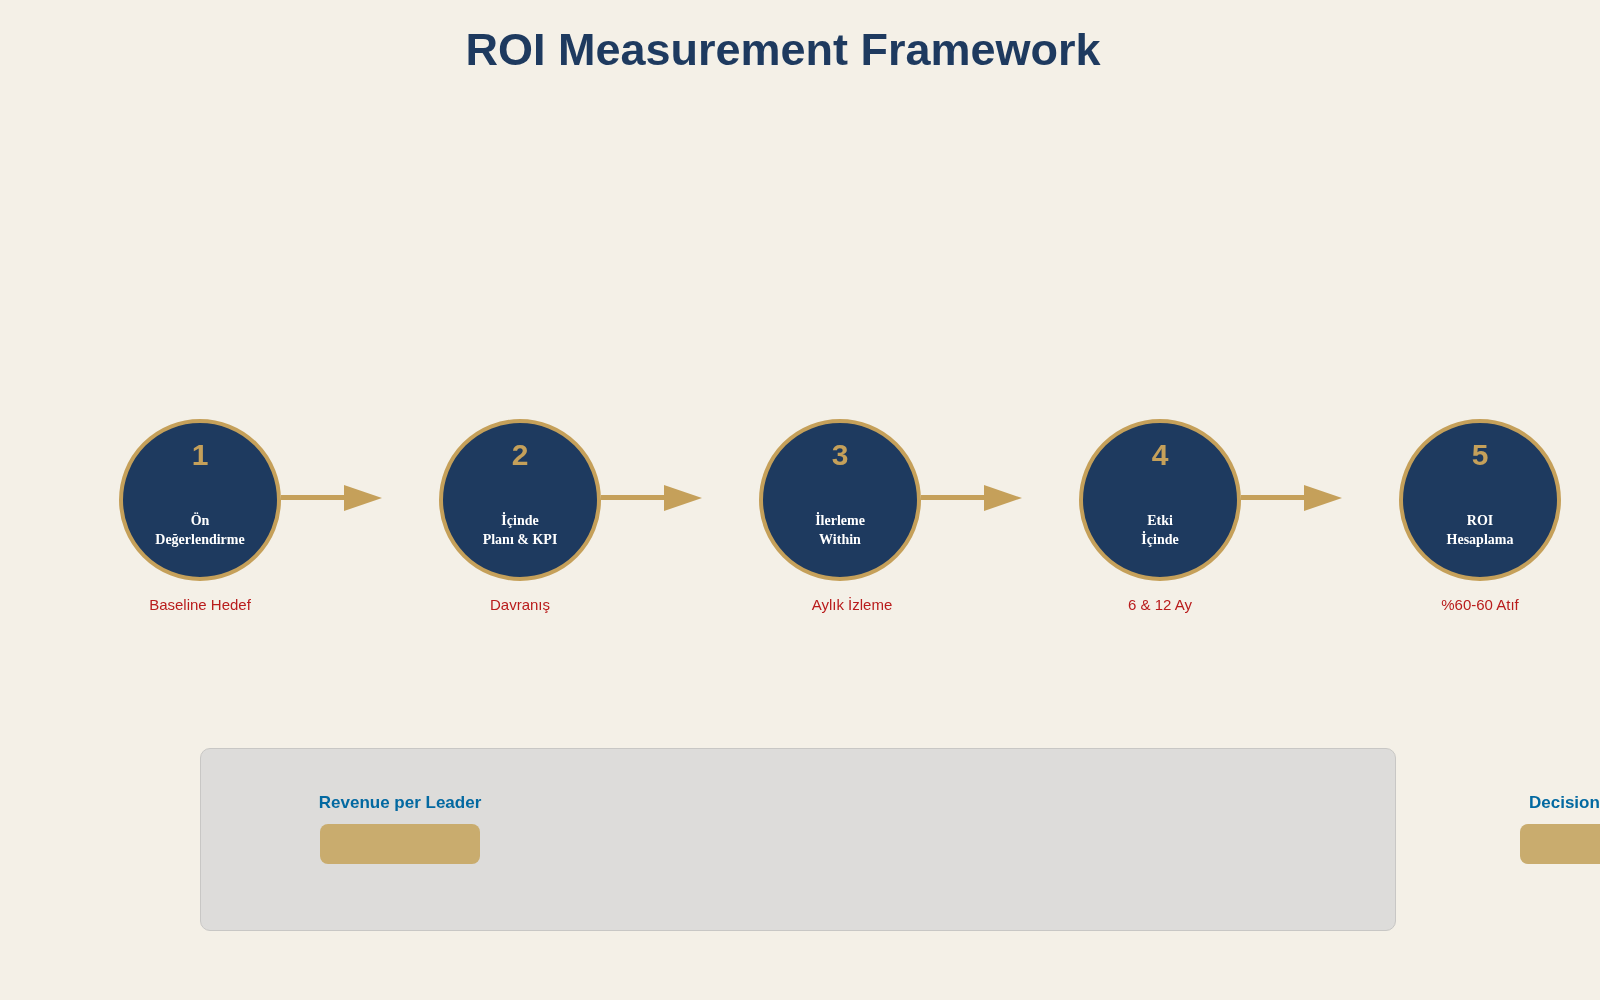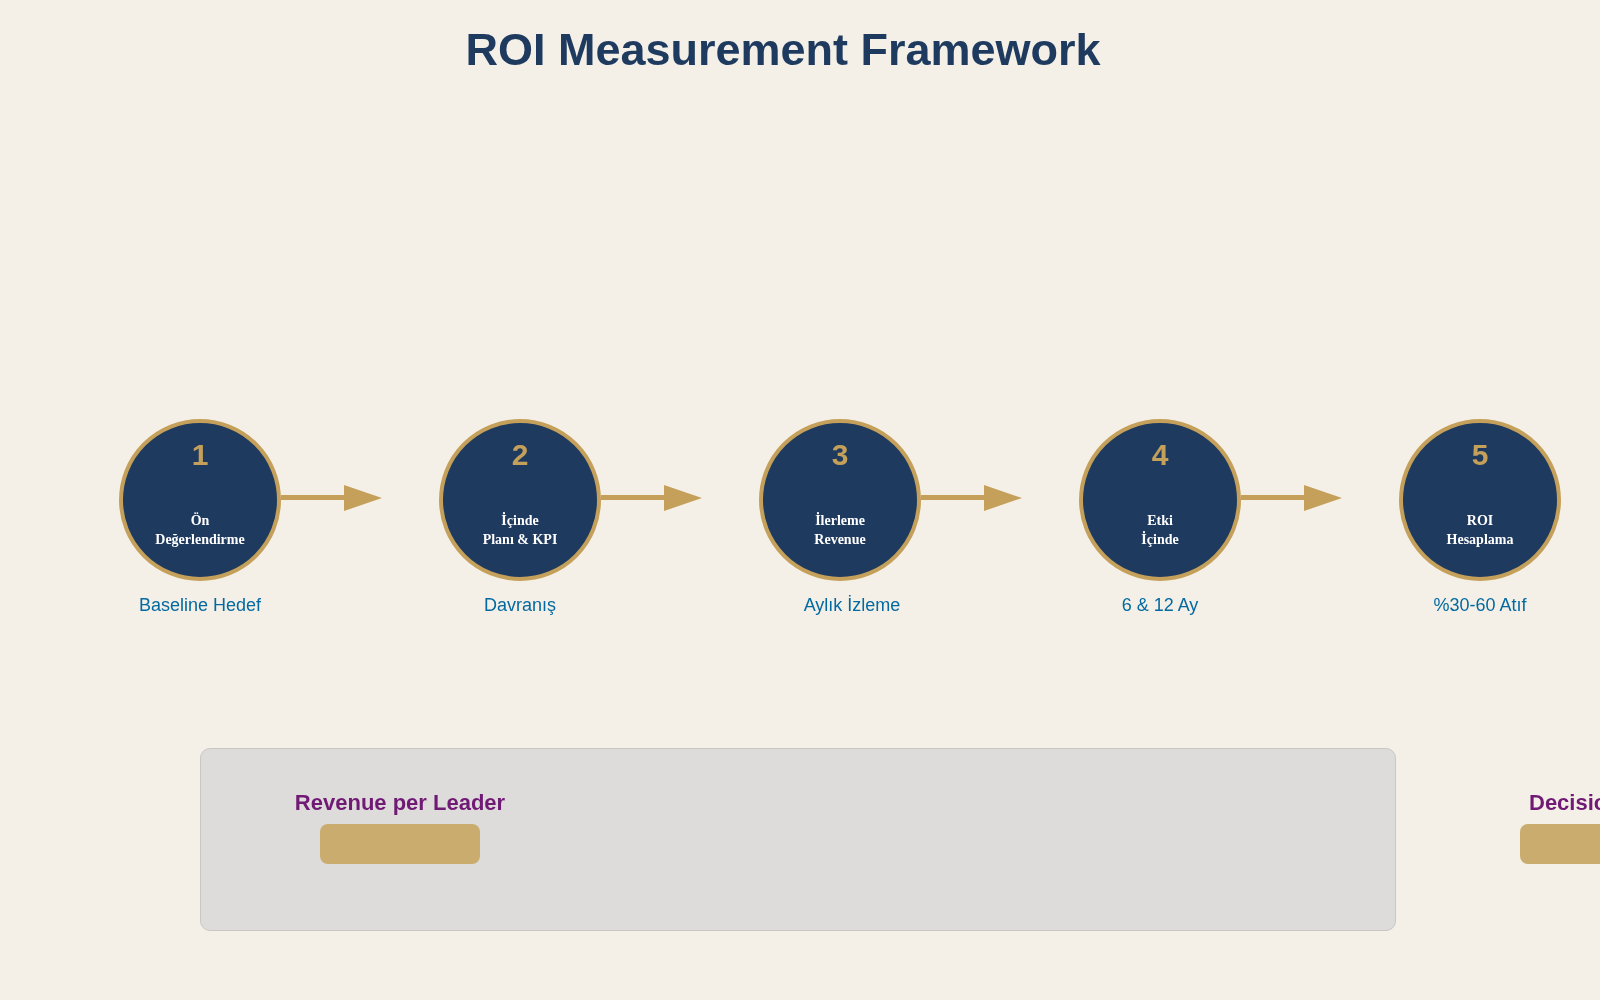--- a/index.html
+++ b/index.html
@@ -41,34 +41,34 @@
   .arrow-line{position:absolute;left:0;top:0;width:64px;height:5px;background:#C5A05A;}
   .arrow-head{
     position:absolute;left:63px;top:-10px;width:0;height:0;
     border-top:13px solid transparent;border-bottom:13px solid transparent;
     border-left:38px solid #C5A05A;
   }
 
   
   .caption{
     position:absolute;top:595px;width:240px;
-    text-align:center;font-size:18px;color:#0369a1;line-height:20px;
+    text-align:center;font-size:15px;color:#b91c1c;line-height:20px;
   }
 
   
   .panel{
     position:absolute;left:200px;top:748px;width:1196px;height:183px;
     background:#DDDCDA;border:1px solid #C8C7C5;border-radius:10px;
     box-sizing:border-box;
   }
   .metric{
     position:absolute;top:793px;width:240px;text-align:center;
   }
   .mlabel{
-    font-size:22px;font-weight:bold;color:#701a75;line-height:20px;
+    font-size:17px;font-weight:bold;color:#0369a1;line-height:20px;
   }
   .mbar{
     margin:11px auto 0 auto;width:160px;height:40px;
     background:#C9AC6E;border-radius:8px;
   }
   .metric-cut{left:1520px;width:200px;text-align:left;}
   .metric-cut .mlabel{padding-left:9px;}
   .metric-cut .mbar{margin-left:0;}
 
   
@@ -108,21 +108,21 @@
   <div class="arrow" style="left:601px">
     <div class="arrow-line"></div>
     <div class="arrow-head"></div>
   </div>
   <div class="caption" style="left:400px">Davranış</div>
 
   <div class="circle" style="left:759px">
     <div class="num">3</div>
     <div class="clabel">
       <div>İlerleme</div>
-      <div>Revenue</div>
+      <div>Within</div>
     </div>
   </div>
   <div class="arrow" style="left:921px">
     <div class="arrow-line"></div>
     <div class="arrow-head"></div>
   </div>
   <div class="caption" style="left:732px">Aylık İzleme</div>
 
   <div class="circle" style="left:1079px">
     <div class="num">4</div>
@@ -137,21 +137,21 @@
   </div>
   <div class="caption" style="left:1040px">6 &amp; 12 Ay</div>
 
   <div class="circle" style="left:1399px">
     <div class="num">5</div>
     <div class="clabel">
       <div>ROI</div>
       <div>Hesaplama</div>
     </div>
   </div>
-  <div class="caption" style="left:1360px">%30-60 Atıf</div>
+  <div class="caption" style="left:1360px">%60-60 Atıf</div>
 
   <div class="panel"></div>
 
   <div class="metric" style="left:280px">
     <div class="mlabel">Revenue per Leader</div>
     <div class="mbar"></div>
   </div>
 
 
 

